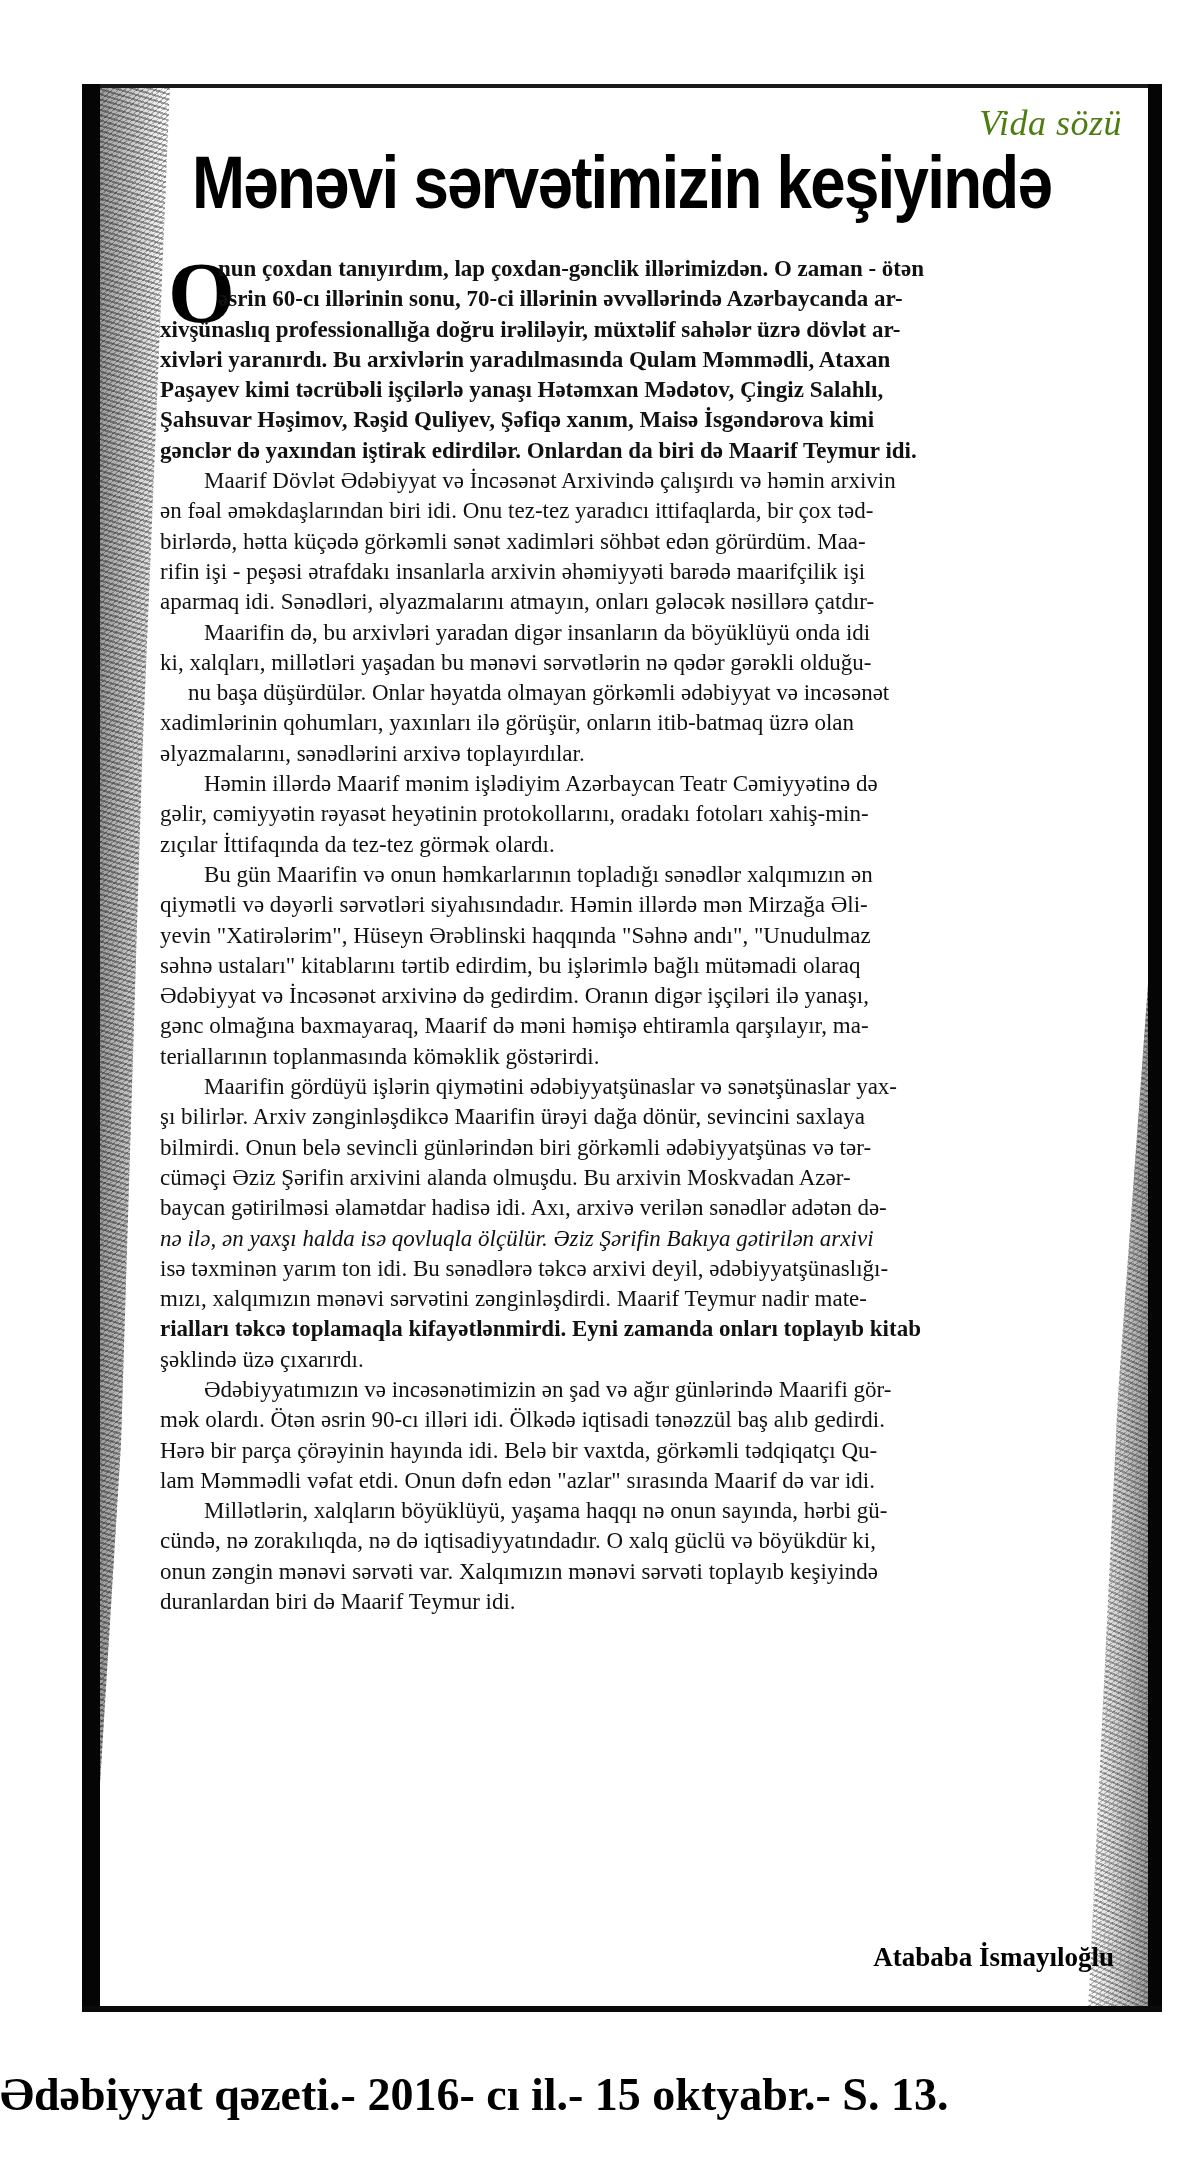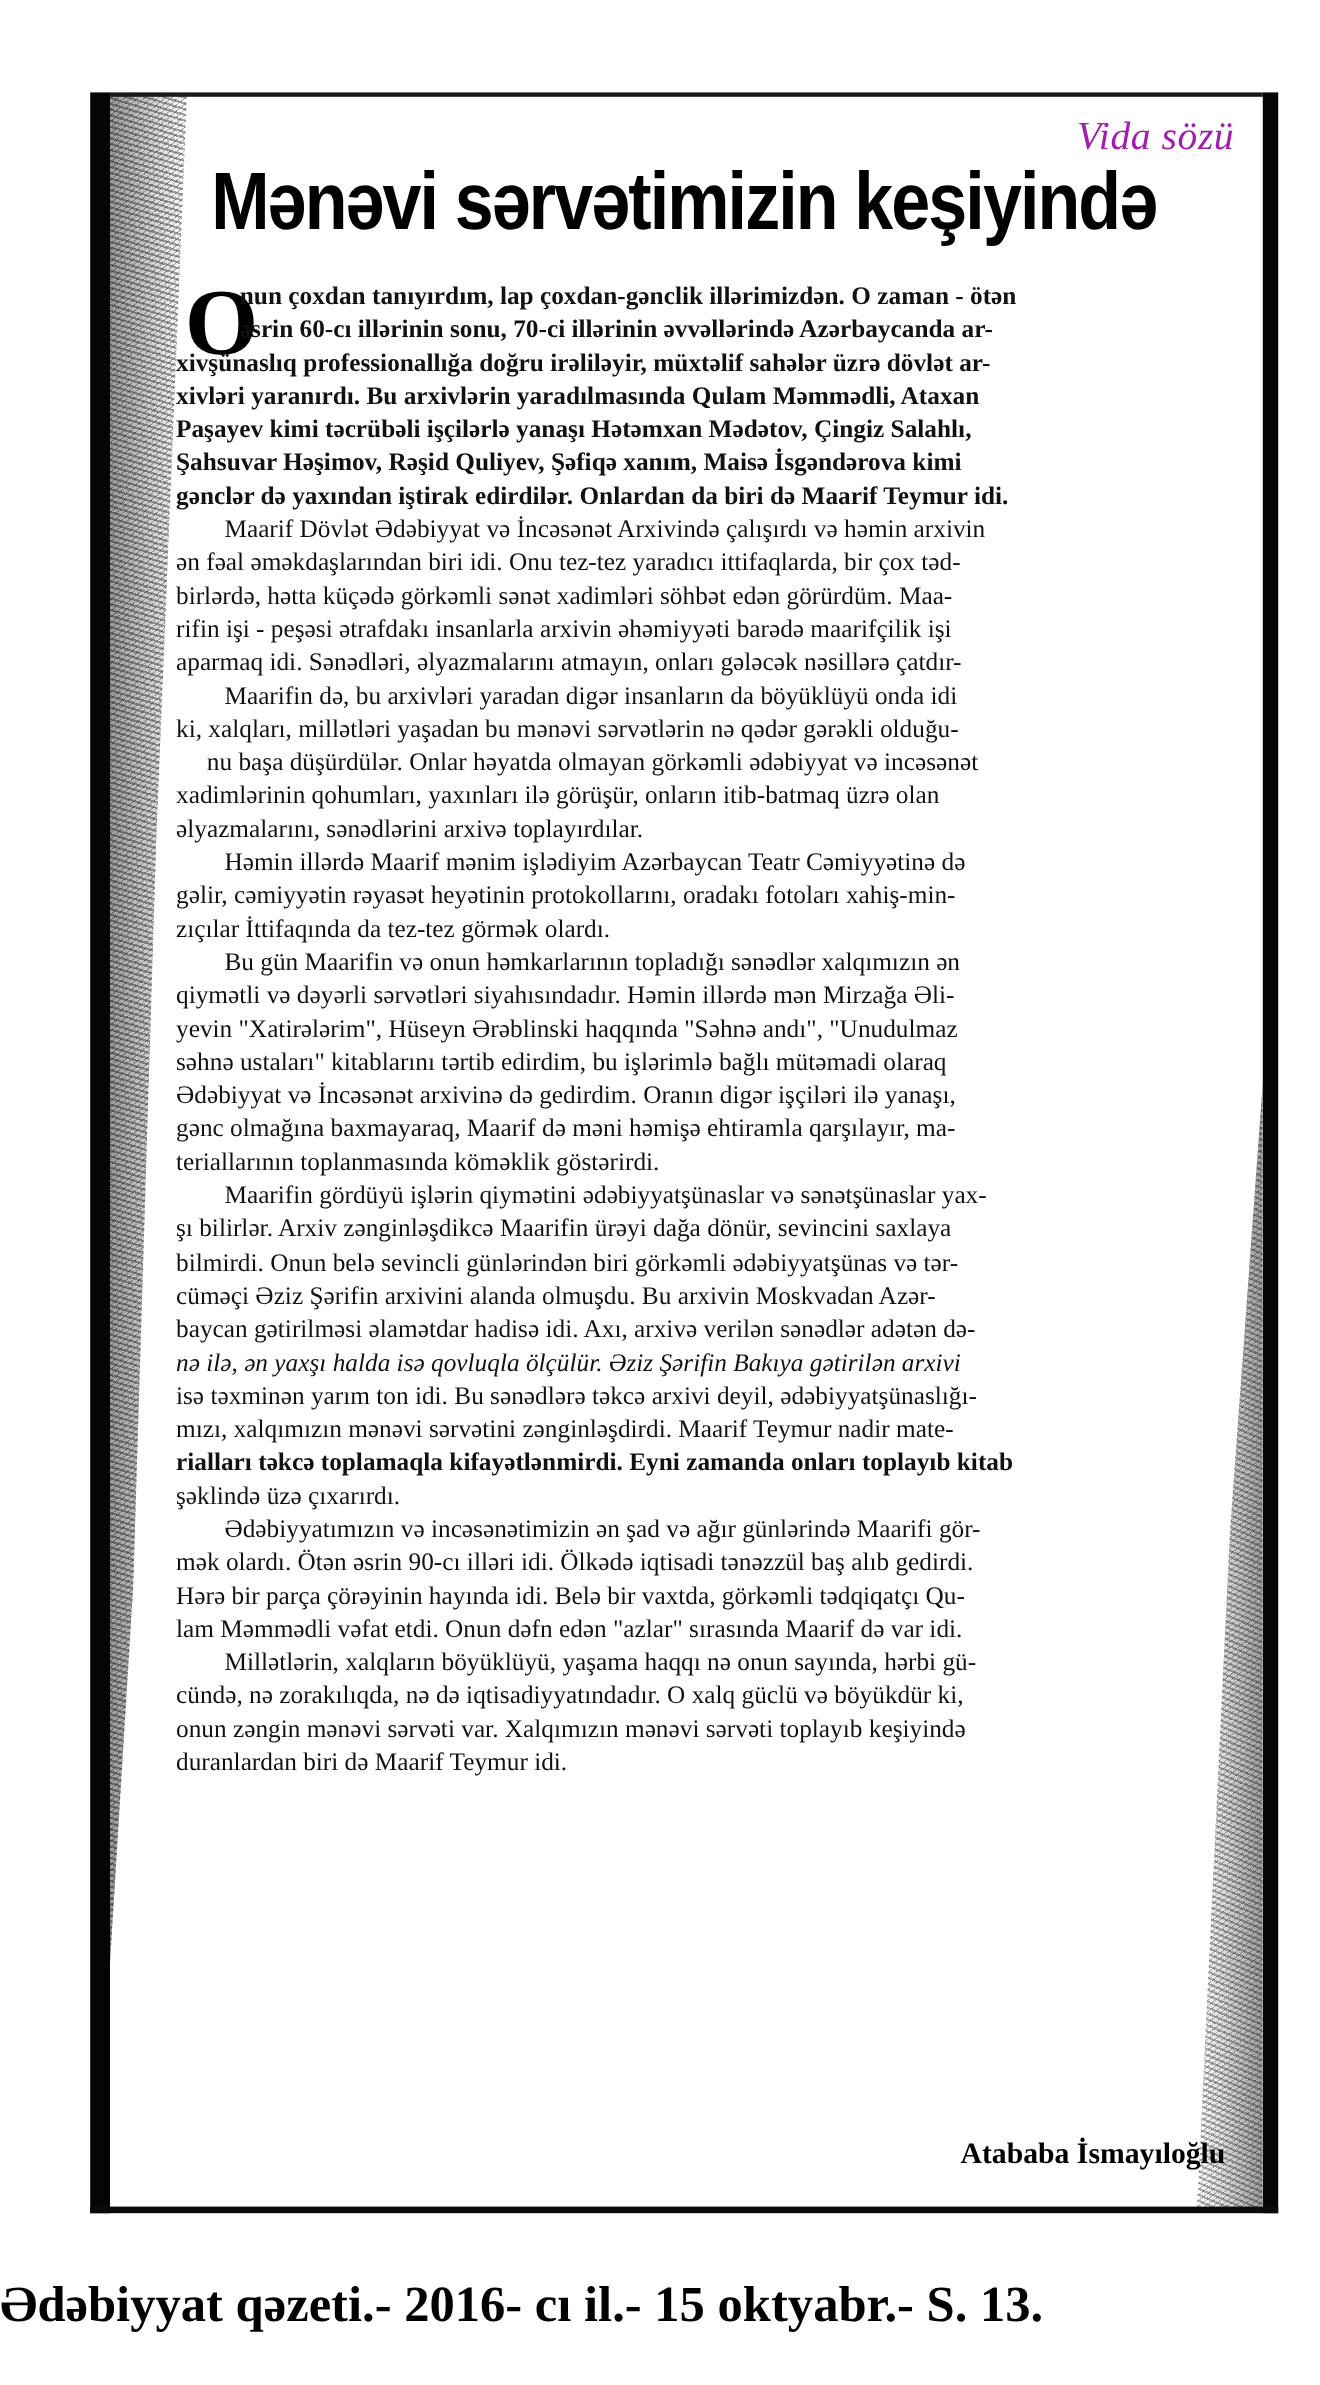--- a/index.html
+++ b/index.html
@@ -32,21 +32,21 @@
         repeating-linear-gradient(23deg, rgba(0,0,0,0.3) 0 2px, transparent 2px 5px),
         repeating-linear-gradient(-37deg, rgba(0,0,0,0.22) 0 1px, transparent 1px 4px),
         linear-gradient(270deg, #9c9c9c, #dcdcdc 60%, #ffffff);
       clip-path: polygon(100% 0, 100% 100%, 0 100%, 50% 40%);
     }
     .edge-top { position: absolute; left: 18px; right: 14px; top: 0; height: 4px; background: #1a1a1a; }
     .edge-bottom { position: absolute; left: 0; right: 0; bottom: 0; height: 6px; background: #0a0a0a; }
 
     .rubric {
       position: absolute; right: 40px; top: 18px;
-      font-family: "Liberation Serif", serif; font-style: italic; font-size: 36px; color: #a21caf;
+      font-family: "Liberation Serif", serif; font-style: italic; font-size: 36px; color: #4d7c0f;
       letter-spacing: 0.5px;
     }
     .headline {
       position: absolute; left: 110px; top: 62px; width: 940px;
       font-family: "Liberation Sans", sans-serif; font-weight: bold; font-size: 74px;
       letter-spacing: -2px; line-height: 1; transform: scaleX(0.86); transform-origin: left;
       white-space: nowrap; color: #000;
     }
 
     .article {

